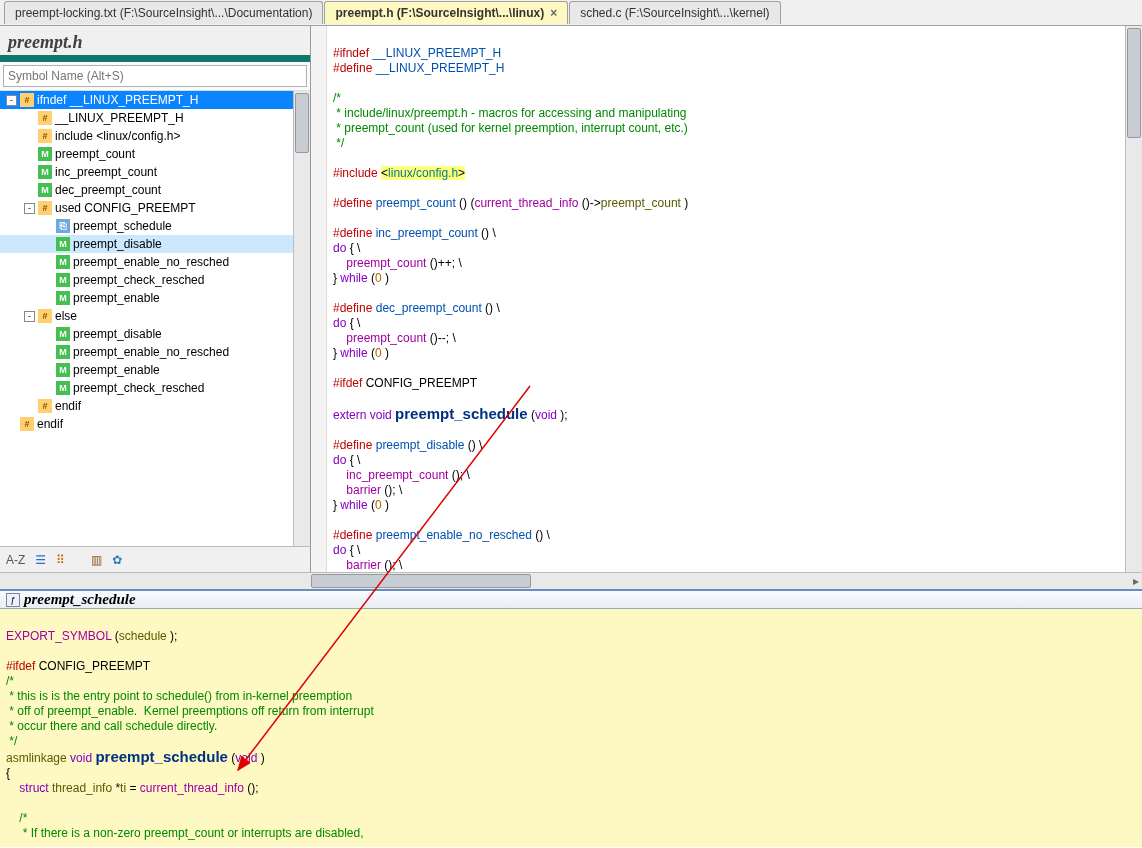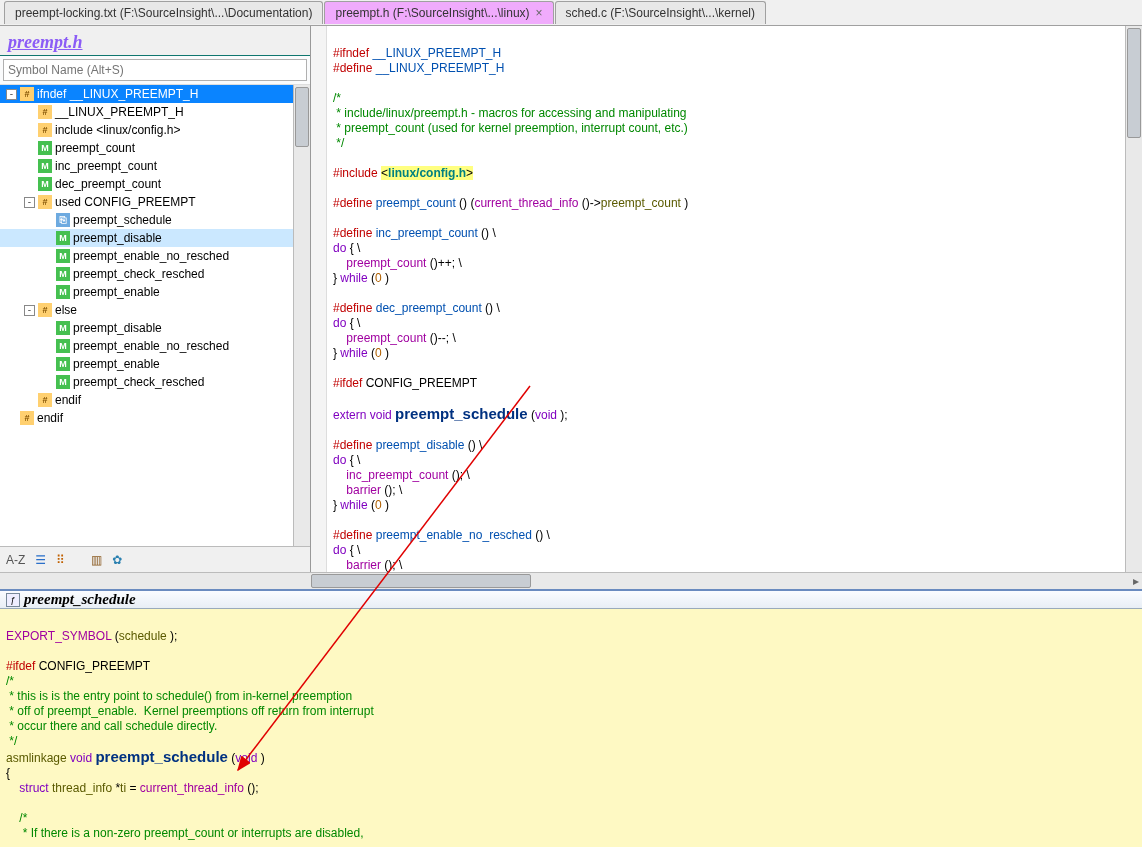--- a/index.html
+++ b/index.html
@@ -1,43 +1,43 @@
 <!DOCTYPE html>
 <html><head>
 <meta charset="utf-8">
 <style>
 * { margin:0; padding:0; box-sizing:border-box; font-family:"Segoe UI",Tahoma,sans-serif; font-size:12px; }
 body { background:#fff; width:1142px; height:848px; overflow:hidden; position:relative; }
 .tabs { display:flex; align-items:center; background:#f0f0f0; border-bottom:1px solid #a0a0a0; height:26px; padding-left:4px; }
 .tab { padding:4px 10px; border:1px solid #a0a0a0; border-bottom:none; background:#e8e8e8; margin-right:1px; cursor:pointer; border-top-left-radius:3px; border-top-right-radius:3px; color:#333; }
-.tab.active { background:#f0abfc; font-weight:normal; }
+.tab.active { background:#fef9c3; font-weight:bold; }
 .tab span.close { margin-left:6px; color:#666; font-family:sans-serif; }
 .main { display:flex; height:546px; }
 .side { width:311px; border-right:1px solid #999; display:flex; flex-direction:column; background:#fafbfc; }
-.side-title { font-family:"Times New Roman",serif; font-style:italic; font-weight:bold; font-size:18px; padding:6px 8px 2px; color:#8b5cf6; background:#f0f0f0; border-bottom:1px solid #0f766e;text-decoration:underline; }
+.side-title { font-family:"Times New Roman",serif; font-style:italic; font-weight:bold; font-size:18px; padding:6px 8px 2px; color:#404040; background:#f0f0f0; border-bottom:7px solid #0f766e; }
 .symfilter { margin:3px; height:22px; border:1px solid #b0b0b0; padding:2px 4px; color:#777; background:#fff; }
 .tree { flex:1; overflow:auto; font-size:12.5px; background:#fff; border-top:1px solid #ddd; position:relative; }
 .tree-line { display:flex; align-items:center; height:18px; padding:0 2px 0 0; white-space:nowrap; cursor:pointer;}
 .tree-line.sel { background:#0a84ff; color:#fff; }
 .tree-line.hi { background:#cbe8ff; }
 .ind { display:inline-block; }
 .tico { display:inline-flex; align-items:center; justify-content:center; width:14px; height:14px; margin-right:3px; font-size:9px; font-weight:bold; }
 .plus { width:11px;height:11px;border:1px solid #888;display:inline-flex;align-items:center;justify-content:center;font-size:10px;line-height:1;color:#555;background:#fff;margin-right:3px;}
 .ico-hash { background:#ffd070; color:#805000; }
 .ico-m { background:#45c050; color:#fff; }
 .ico-fn { background:#6daae0; color:#fff; }
 .side-tools { height:26px; border-top:1px solid #bbb; background:#f0f0f0; display:flex; align-items:center; padding:0 6px; gap:10px; color:#555; }
 .editor { flex:1; overflow:auto; background:#fff; position:relative; }
 .code { font-family:Consolas,monospace; font-size:13px; line-height:15px; padding:4px 4px 4px 6px; white-space:pre;margin-top:16px; }
 .gut { position:absolute; left:0; top:0; bottom:0; width:16px; background:#f4f4f4; border-right:1px solid #ddd;}
 .c-kw { color:#8000c0; }
 .c-pp { color:#c00000; }
 .c-mac { color:#0050b0; }
 .c-cm { color:#008800; }
-.c-str { color:#008080;font-weight:bold; }
+.c-str { color:#008080; }
 .c-fn { color:#a000a0; }
 .c-num { color:#b06000; }
 .c-id { color:#5a5a00;}
 .c-hl { background:#ffff80; }
 .big { font-weight:bold; font-size:15px; color:#003180;}
 .hscroll { height:17px; background:#e9e9e9; border-top:1px solid #bbb; position:relative;}
 .hscroll .thumb { position:absolute; left:0; top:1px; height:14px; width:60px; background:#c8cdd3; border:1px solid #999; border-radius:2px;}
 .ctx-bar { height:20px; background:linear-gradient(#fafcff,#e8eef5); border-top:2px solid #6a8bbf; border-bottom:1px solid #9ab; display:flex; align-items:center; padding:0 6px; font-size:12px; }
 .ctx-bar .fn { font-family:"Times New Roman",serif; font-style:italic; font-weight:bold; font-size:15px; margin-right:6px;}
 .ctx-icon { width:14px;height:14px;margin-right:4px;display:inline-flex;align-items:center;justify-content:center;border:1px solid #789;background:#eef;font-size:9px;}

